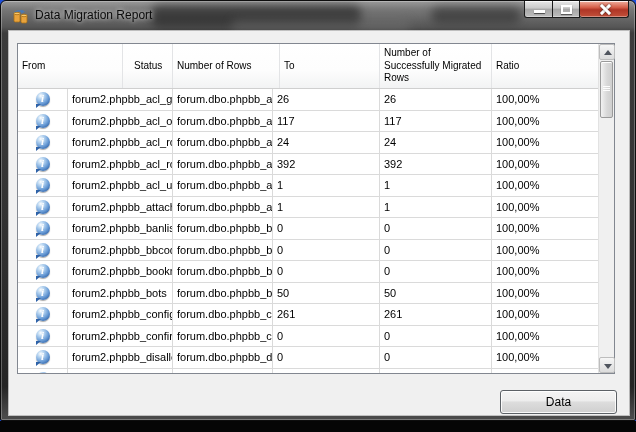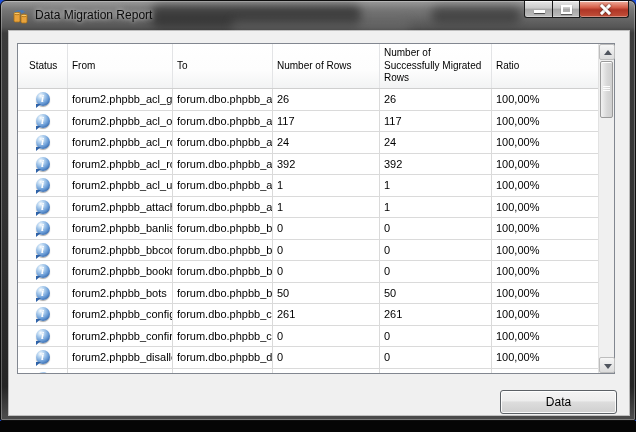--- a/index.html
+++ b/index.html
@@ -142,24 +142,24 @@
           <span class="glyph-x"></span>
         </div>
       </div>
     </div>
 
     <div class="client">
 
       <div class="listview">
         <div class="lv-main">
           <div class="lv-header">
+            <div class="hcell c1">From</div>
             <div class="hcell c0 hc0">Status</div>
-            <div class="hcell c1">From</div>
+            <div class="hcell c3">Number of Rows</div>
             <div class="hcell c2">To</div>
-            <div class="hcell c3">Number of Rows</div>
             <div class="hcell c4">Number of Successfully Migrated Rows</div>
             <div class="hcell c5">Ratio</div>
           </div>
           <div class="lv-body">
               <div class="trow">
                 <div class="cell c0 status-cell">
                   <span class="info-icon">i</span>
                 </div>
                 <div class="cell c1">forum2.phpbb_acl_gro</div>
                 <div class="cell c2">forum.dbo.phpbb_acl_</div>

